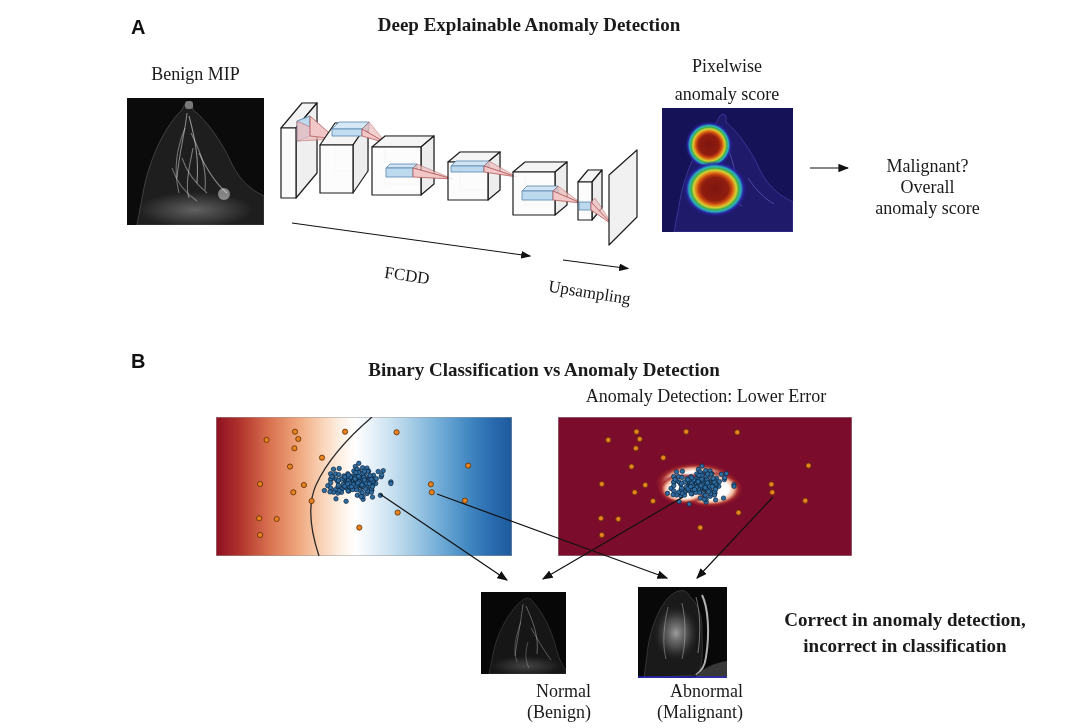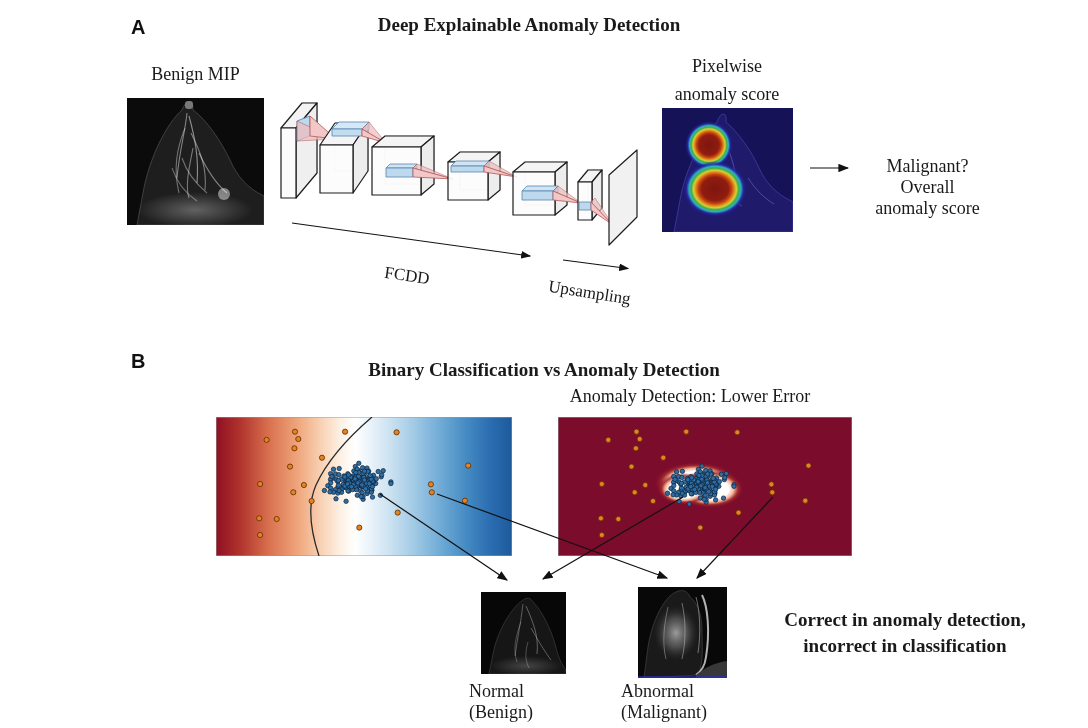--- a/index.html
+++ b/index.html
@@ -2,21 +2,21 @@
 <html><head>
 <meta charset="utf-8">
 <style>
   html,body{margin:0;padding:0;background:#ffffff;}
   .canvas{position:relative;width:1088px;height:728px;background:#ffffff;overflow:hidden;
           font-family:"Liberation Serif", "DejaVu Serif", serif;color:#1a1a1a;}
   .abs{position:absolute;}
   .panel-label{font-family:"Liberation Sans","DejaVu Sans",sans-serif;font-weight:bold;font-size:20px;color:#111;}
   .fig-title{font-size:19px;text-align:center;font-weight:bold;}
   .sub-title{font-size:18px;text-align:center;}
-  .img-label{font-size:18px;text-align:left;line-height:21px;white-space:pre-line;}
+  .img-label{font-size:18px;text-align:right;line-height:21px;white-space:pre-line;}
   .multiline{white-space:pre-line;}
   .bold-note{font-size:19px;font-weight:bold;text-align:center;line-height:26px;white-space:pre-line;}
   .stage-label{font-size:17px;text-align:center;}
   svg{display:block;}
 </style>
 </head>
 <body>
 
 <div class="canvas">
 
@@ -178,21 +178,21 @@
     </svg>
   </div>
 
   <div class="abs sub-title multiline" style="left:845px;top:156px;width:165px;line-height:21px;">Malignant?
 Overall
 anomaly score</div>
 
   <div class="abs panel-label" style="left:131px;top:350px;">B</div>
   <div class="abs fig-title" style="left:284px;top:352px;width:520px;margin-top:7px;">Binary Classification vs Anomaly Detection</div>
 
-  <div class="abs sub-title" style="left:542px;top:386px;width:296px;">Anomaly Detection: Lower Error</div>
+  <div class="abs sub-title" style="left:558px;top:386px;width:296px;">Anomaly Detection: Lower Error</div>
 
   <div class="abs" style="left:216px;top:417px;">
     <svg id="left-plot" width="296" height="139" viewBox="0 0 296 139">
       <defs>
         <linearGradient id="rdbu" x1="0" y1="0" x2="1" y2="0">
           <stop offset="0%" stop-color="#8e1023"></stop>
           <stop offset="8%" stop-color="#b0322c"></stop>
           <stop offset="18%" stop-color="#d9714f"></stop>
           <stop offset="28%" stop-color="#f0a87e"></stop>
           <stop offset="36%" stop-color="#f9d4b8"></stop>

